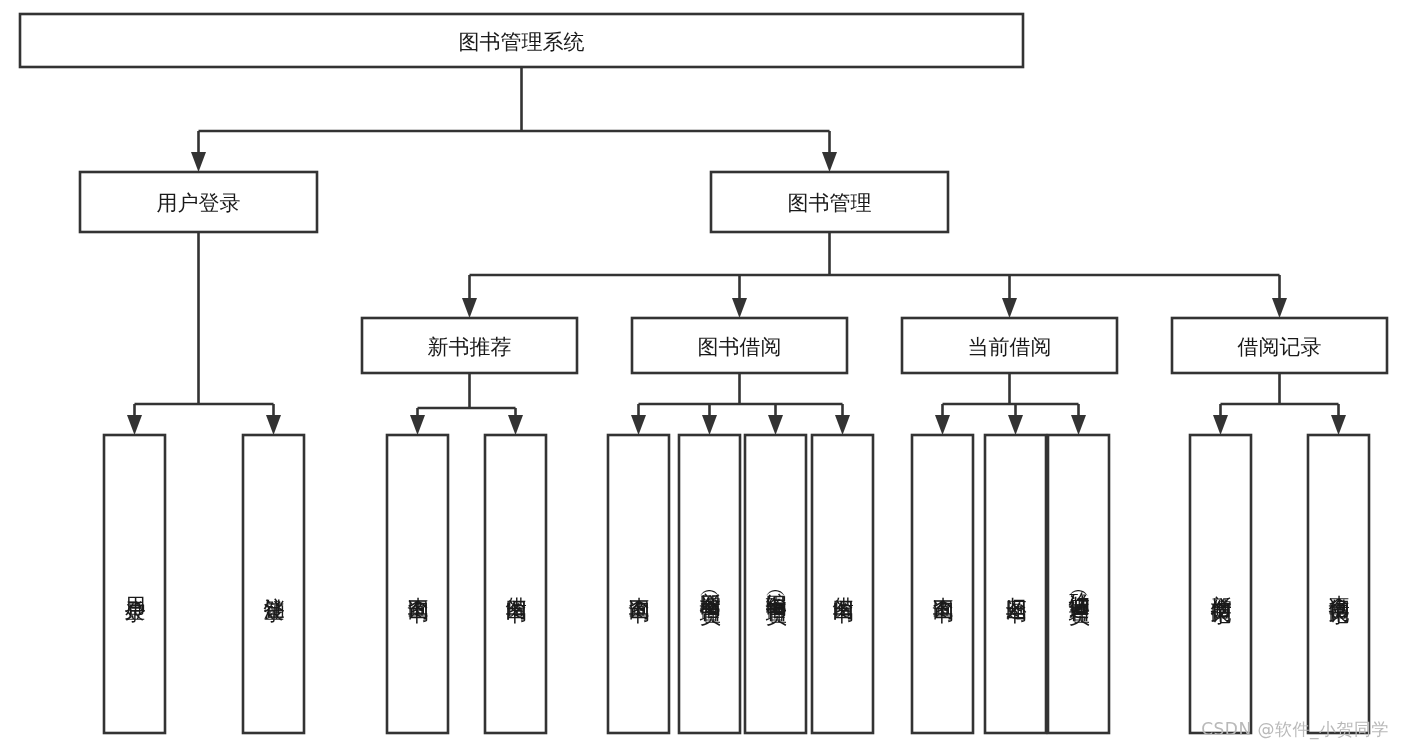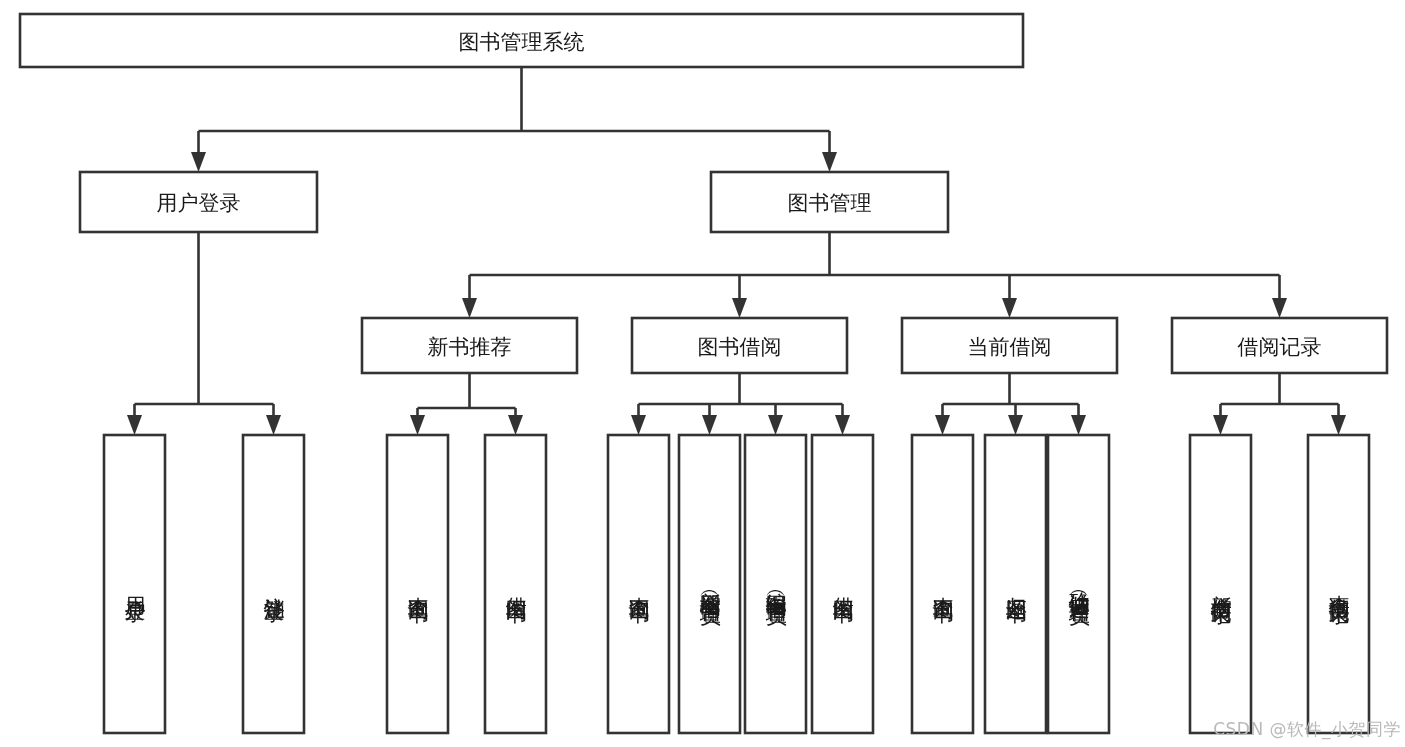--- a/index.html
+++ b/index.html
@@ -59,21 +59,21 @@
     font-family: "DejaVu Sans", "Liberation Sans", sans-serif;
     font-size: 21px;
     line-height: 1.12;
     letter-spacing: 2px;
     color: #1a1a1a;
     white-space: nowrap;
     pointer-events: none;
   }
   .watermark {
     position: absolute;
-    right: 4px;
+    right: 16px;
     bottom: 6px;
     font-family: "DejaVu Sans", "Liberation Sans", sans-serif;
     font-size: 17px;
     color: #b9b9b9;
     letter-spacing: 0.5px;
     user-select: none;
   }
 </style>
 </head>
 <body>

